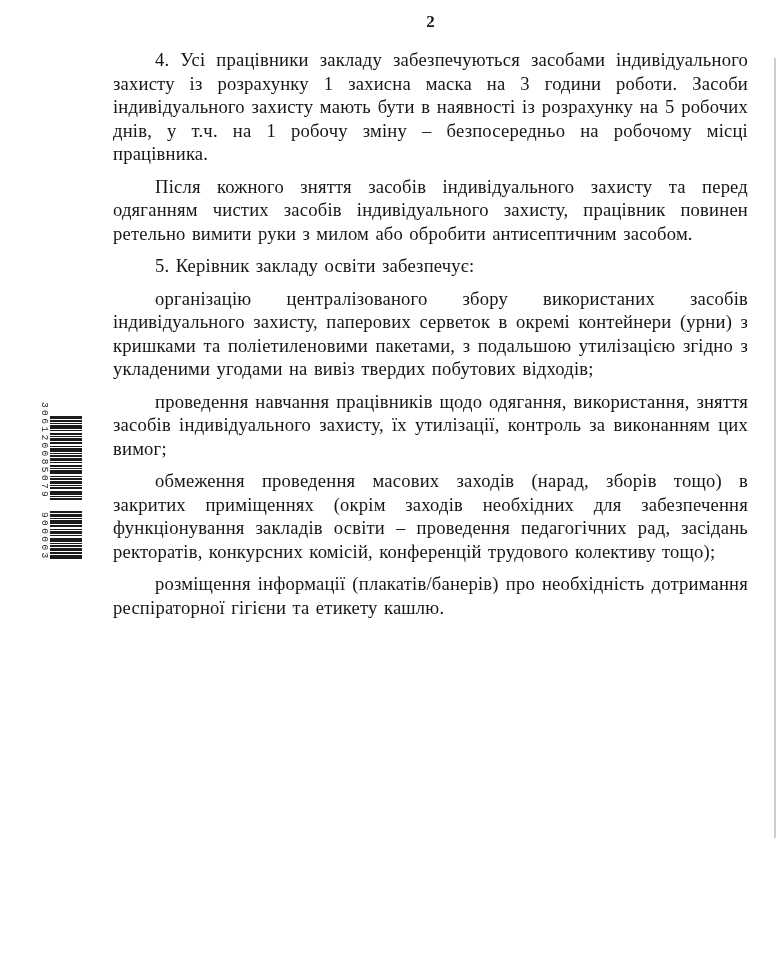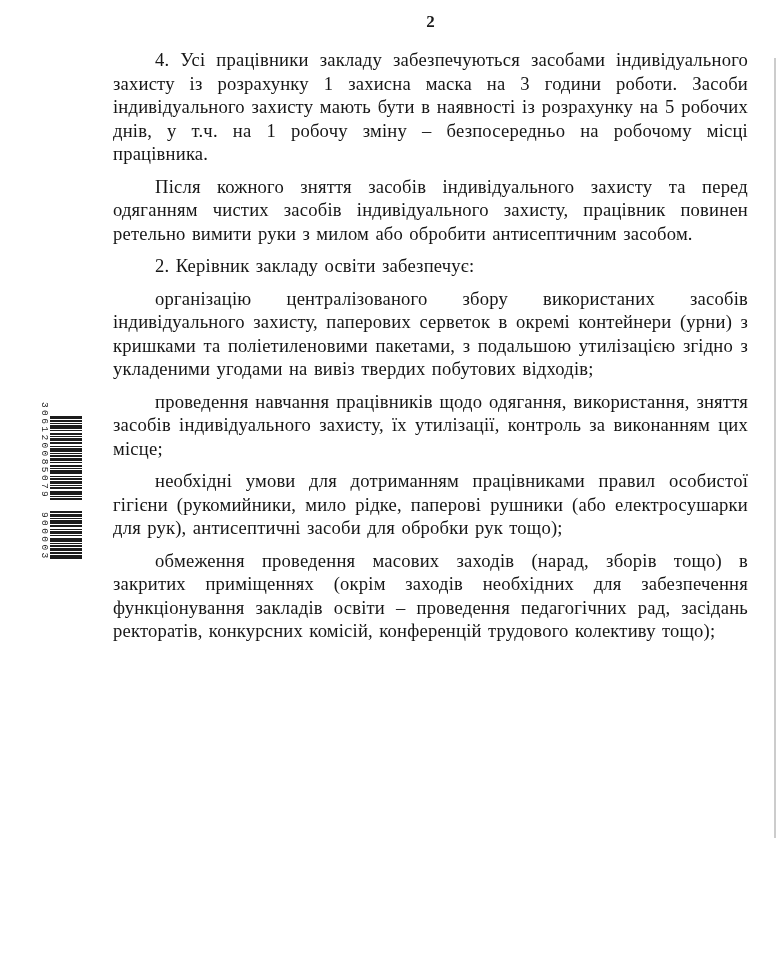--- a/index.html
+++ b/index.html
@@ -170,22 +170,22 @@
         <div class="bar-gap" style="height: 1px;"></div>
         <div class="bar-fill" style="height: 2px;"></div>
         <div class="bar-gap" style="height: 1px;"></div>
         <div class="bar-fill" style="height: 4px;"></div>
       </div>
   </div>
 
   <div class="doc-body">
       <p><span>4. Усі працівники закладу забезпечуються засобами індивідуального захисту із розрахунку 1 захисна маска на 3 години роботи. Засоби індивідуального захисту мають бути в наявності із розрахунку на 5 робочих днів, у т.ч. на 1 робочу зміну – безпосередньо на робочому місці працівника.</span></p>
       <p><span>Після кожного зняття засобів індивідуального захисту та перед одяганням чистих засобів індивідуального захисту, працівник повинен ретельно вимити руки з милом або обробити антисептичним засобом.</span></p>
-      <p><span>2. Керівник закладу освіти забезпечує:</span></p>
+      <p><span>5. Керівник закладу освіти забезпечує:</span></p>
       <p><span>організацію централізованого збору використаних засобів індивідуального захисту, паперових серветок в окремі контейнери (урни) з кришками та поліетиленовими пакетами, з подальшою утилізацією згідно з укладеними угодами на вивіз твердих побутових відходів;</span></p>
-      <p><span>проведення навчання працівників щодо одягання, використання, зняття засобів індивідуального захисту, їх утилізації, контроль за виконанням цих місце;</span></p>
-      <p><span>необхідні умови для дотриманням працівниками правил особистої гігієни (рукомийники, мило рідке, паперові рушники (або електросушарки для рук), антисептичні засоби для обробки рук тощо);</span></p>
+      <p><span>проведення навчання працівників щодо одягання, використання, зняття засобів індивідуального захисту, їх утилізації, контроль за виконанням цих вимог;</span></p>
       <p><span>обмеження проведення масових заходів (нарад, зборів тощо) в закритих приміщеннях (окрім заходів необхідних для забезпечення функціонування закладів освіти – проведення педагогічних рад, засідань ректоратів, конкурсних комісій, конференцій трудового колективу тощо);</span></p>
+      <p><span>розміщення інформації (плакатів/банерів) про необхідність дотримання респіраторної гігієни та етикету кашлю.</span></p>
     </div>
 
   <div class="scan-edge"></div>
 
 </div>
 
 </body></html>

